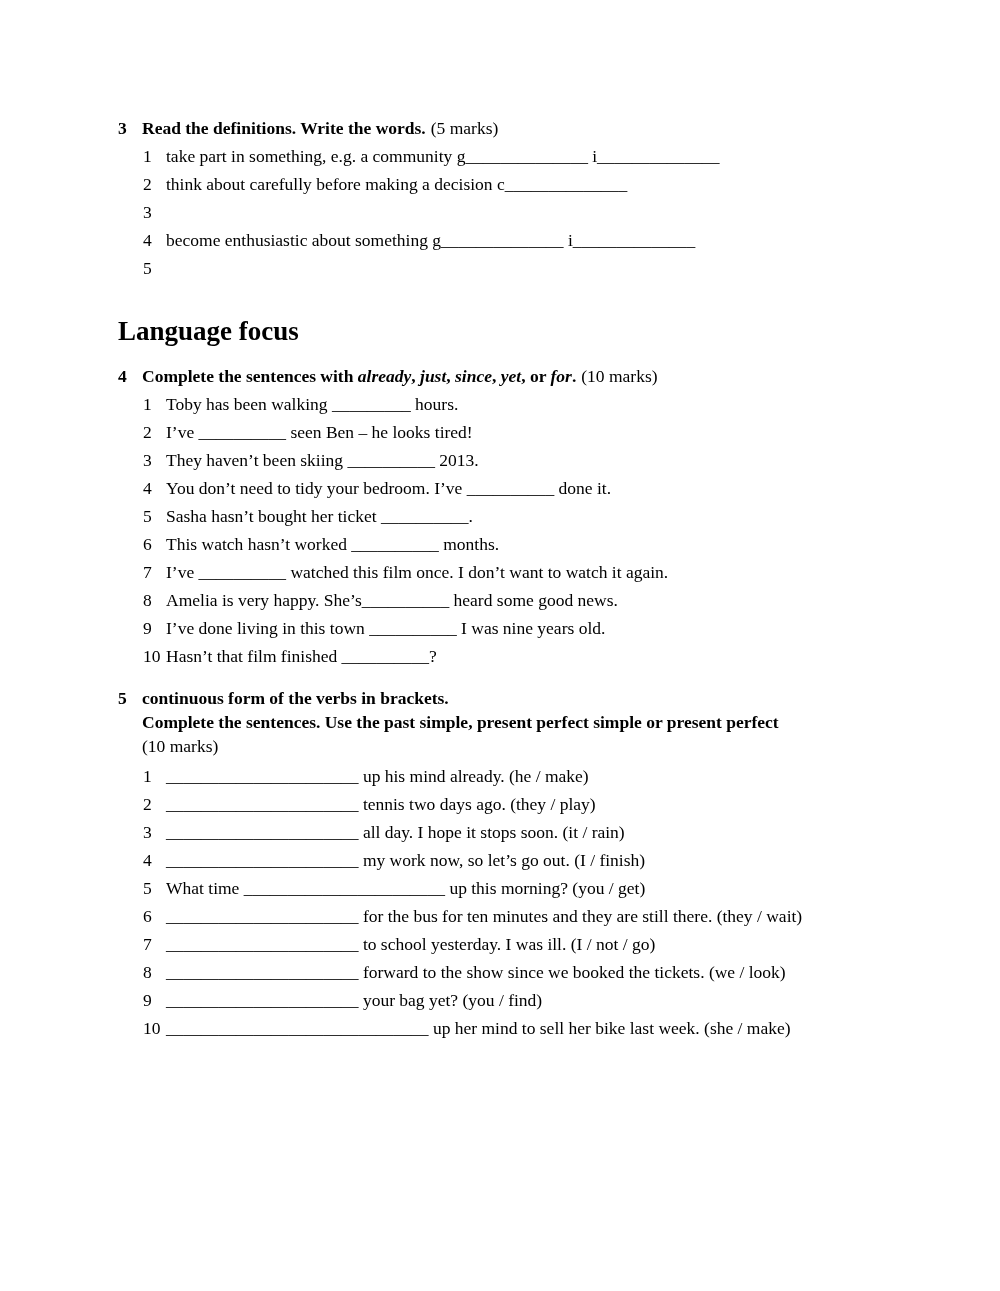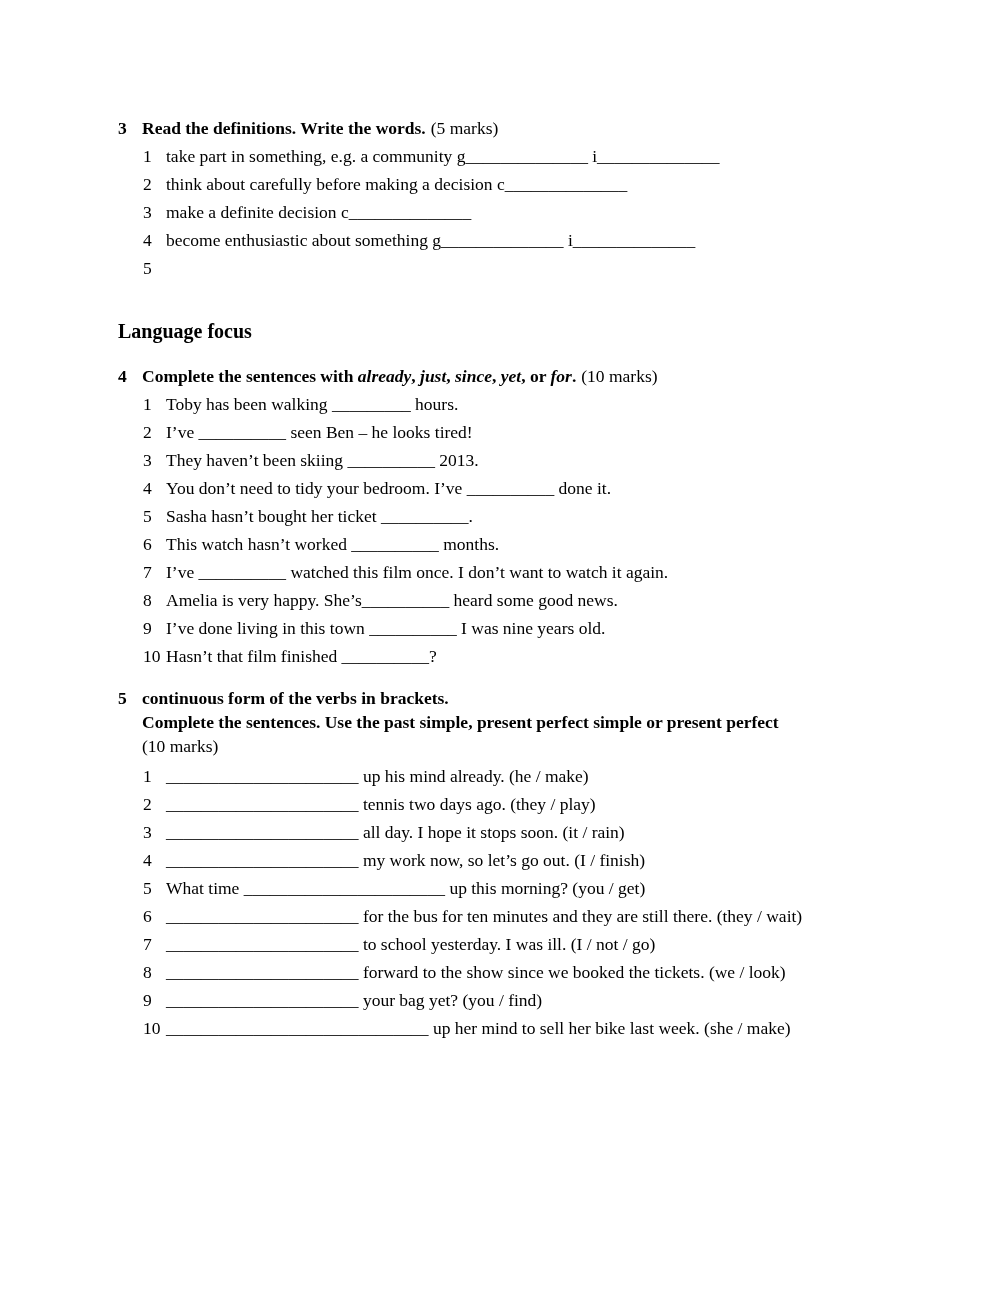--- a/index.html
+++ b/index.html
@@ -15,21 +15,21 @@
   .ex-header { line-height:28px; font-weight:bold; white-space:nowrap; }
   .ex-num { display:inline-block; width:24px; font-weight:bold; }
   .ex-marks { font-weight:normal; margin-left:5px; }
   .it { font-style:italic;margin-top:48px; }
 
   .items .item { display:flex; line-height:28px; margin-left:25px; white-space:nowrap; }
   .inum { flex:0 0 23px; }
   .itext { flex:0 0 auto; }
 
   .section-heading {
-    font-size:20px; font-weight:bold; line-height:30px;
+    font-size:27px; font-weight:bold; line-height:30px;
     margin:34px 0 16px 0;
   }
 
   .ex5-head { display:flex; line-height:24px; font-weight:bold; margin-top:16px; white-space:nowrap; }
   .ex5-head .ex-num { flex:0 0 24px; width:24px; }
   .ex5-marks { font-weight:normal; }
   .ex5-items { margin-top:4px; }
 </style>
 </head>
 <body>
@@ -44,21 +44,20 @@
       <div class="item">
           <span class="inum">1</span>
           <span class="itext">take part in something, e.g. a community g______________ i______________</span>
         </div>
       <div class="item">
           <span class="inum">2</span>
           <span class="itext">think about carefully before making a decision c______________</span>
         </div>
       <div class="item">
           <span class="inum">3</span>
-          <span class="itext">make a definite decision c______________</span>
         </div>
       <div class="item">
           <span class="inum">4</span>
           <span class="itext">become enthusiastic about something g______________ i______________</span>
         </div>
       <div class="item">
           <span class="inum">5</span>
         </div>
     </div>
   </section>

